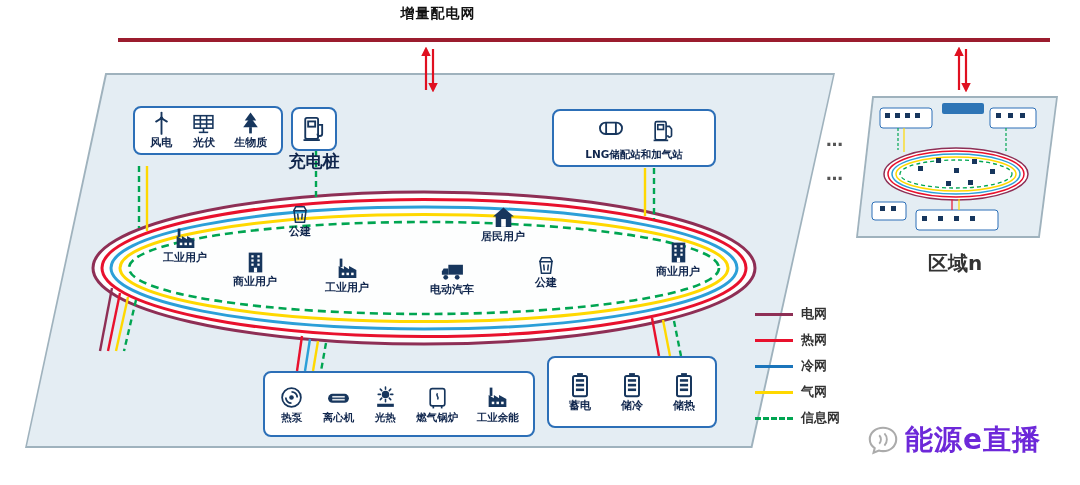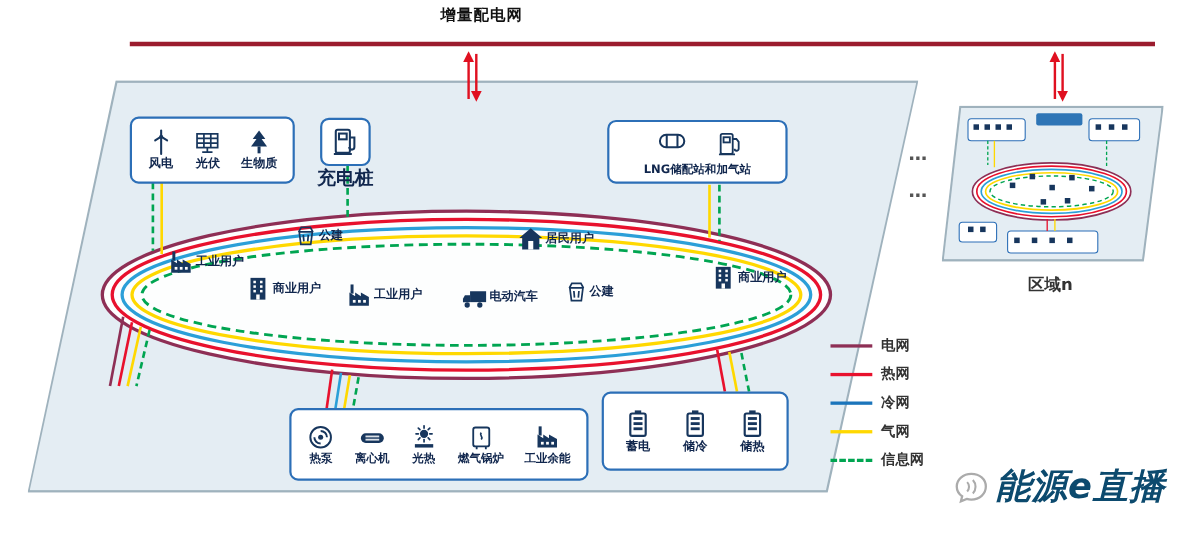--- a/index.html
+++ b/index.html
@@ -22,40 +22,40 @@
   
   .box{position:absolute;box-sizing:border-box;background:#fff;border:2px solid #2c6fb7;
     border-radius:8px;display:flex;align-items:center;justify-content:space-around;
     padding:3px 5px;z-index:3;}
   .box.col{flex-direction:column;justify-content:center;gap:3px;}
   .bitem{display:flex;flex-direction:column;align-items:center;gap:1px;}
   .iconrow{display:flex;align-items:center;justify-content:center;gap:22px;}
   .nlabel{font-size:11px;font-weight:700;color:#10264d;white-space:nowrap;line-height:1.15;}
   .nlabel.sm{font-size:10.5px;}
   .freelabel{position:absolute;text-align:center;font-size:17px;font-weight:700;color:#10264d;z-index:4;}
-  .node{position:absolute;width:66px;display:flex;flex-direction:row;align-items:center;gap:1px;z-index:3;}
+  .node{position:absolute;width:66px;display:flex;flex-direction:column;align-items:center;gap:1px;z-index:3;}
   .ic{width:25px;height:25px;display:block;}
   .ic22{width:22px;height:22px;}
   .ic28{width:28px;height:28px;}
   .icw-wide{width:36px;height:26px;}
   
   .legend{position:absolute;left:755px;top:306px;display:flex;flex-direction:column;gap:10px;z-index:3;}
   .legend-row{display:flex;align-items:center;gap:8px;height:16px;text-align:right;}
   .lline{width:38px;height:0;border-top:3.5px solid #000;}
   .lg-power{border-color:#8e2f55;}
   .lg-heat{border-color:#e8112d;}
   .lg-cold{border-color:#1b75bb;}
   .lg-gas{border-color:#ffd800;}
   .lg-info{border-top-style:dashed;border-color:#00a551;}
   .legend-label{font-size:13px;font-weight:600;color:#333;}
   .vdots{position:absolute;font-size:17px;color:#555;font-weight:700;z-index:3;letter-spacing:1px;}
   .region-label{position:absolute;left:903px;top:250px;width:104px;text-align:center;
-    font-size:15px;font-weight:600;color:#333;z-index:3;}
+    font-size:20px;font-weight:600;color:#333;z-index:3;}
   .wm{position:absolute;left:866px;top:421px;display:flex;align-items:center;gap:5px;z-index:3;}
-  .wm-text{font-size:32px;color:#0c4a6e;font-weight:600;letter-spacing:1px;font-style:italic;}
+  .wm-text{font-size:28px;color:#6d28d9;font-weight:600;letter-spacing:1px;}
 </style>
 </head>
 <body>
 
 <div class="stage">
 
   <svg width="0" height="0" style="position:absolute" aria-hidden="true">
     <defs>
       <symbol id="i-wind" viewBox="0 0 24 24">
         <g stroke="#17365d" stroke-width="1.8" fill="none" stroke-linecap="round">
@@ -262,21 +262,21 @@
       <path d="M318 341 L313 371" stroke="#ffd800"></path>
       <path d="M326 343 L321 371" stroke="#00a551" stroke-dasharray="6 4"></path>
       <path d="M652 318 L659 356" stroke="#e8112d"></path>
       <path d="M663 320 L670 356" stroke="#ffd800"></path>
       <path d="M674 321 L681 356" stroke="#00a551" stroke-dasharray="6 4"></path>
     </g>
   </svg>
 
   <div class="title">增量配电网</div>
 
-  <div class="box" style="left:118px;top:106px;width:150px;height:61px">
+  <div class="box" style="left:133px;top:106px;width:150px;height:49px">
     <div class="bitem">
       <span>
           <svg class="ic">
             <use href="#i-wind"></use>
           </svg>
         </span>
       <span class="nlabel">风电</span>
     </div>
     <div class="bitem">
       <span>

